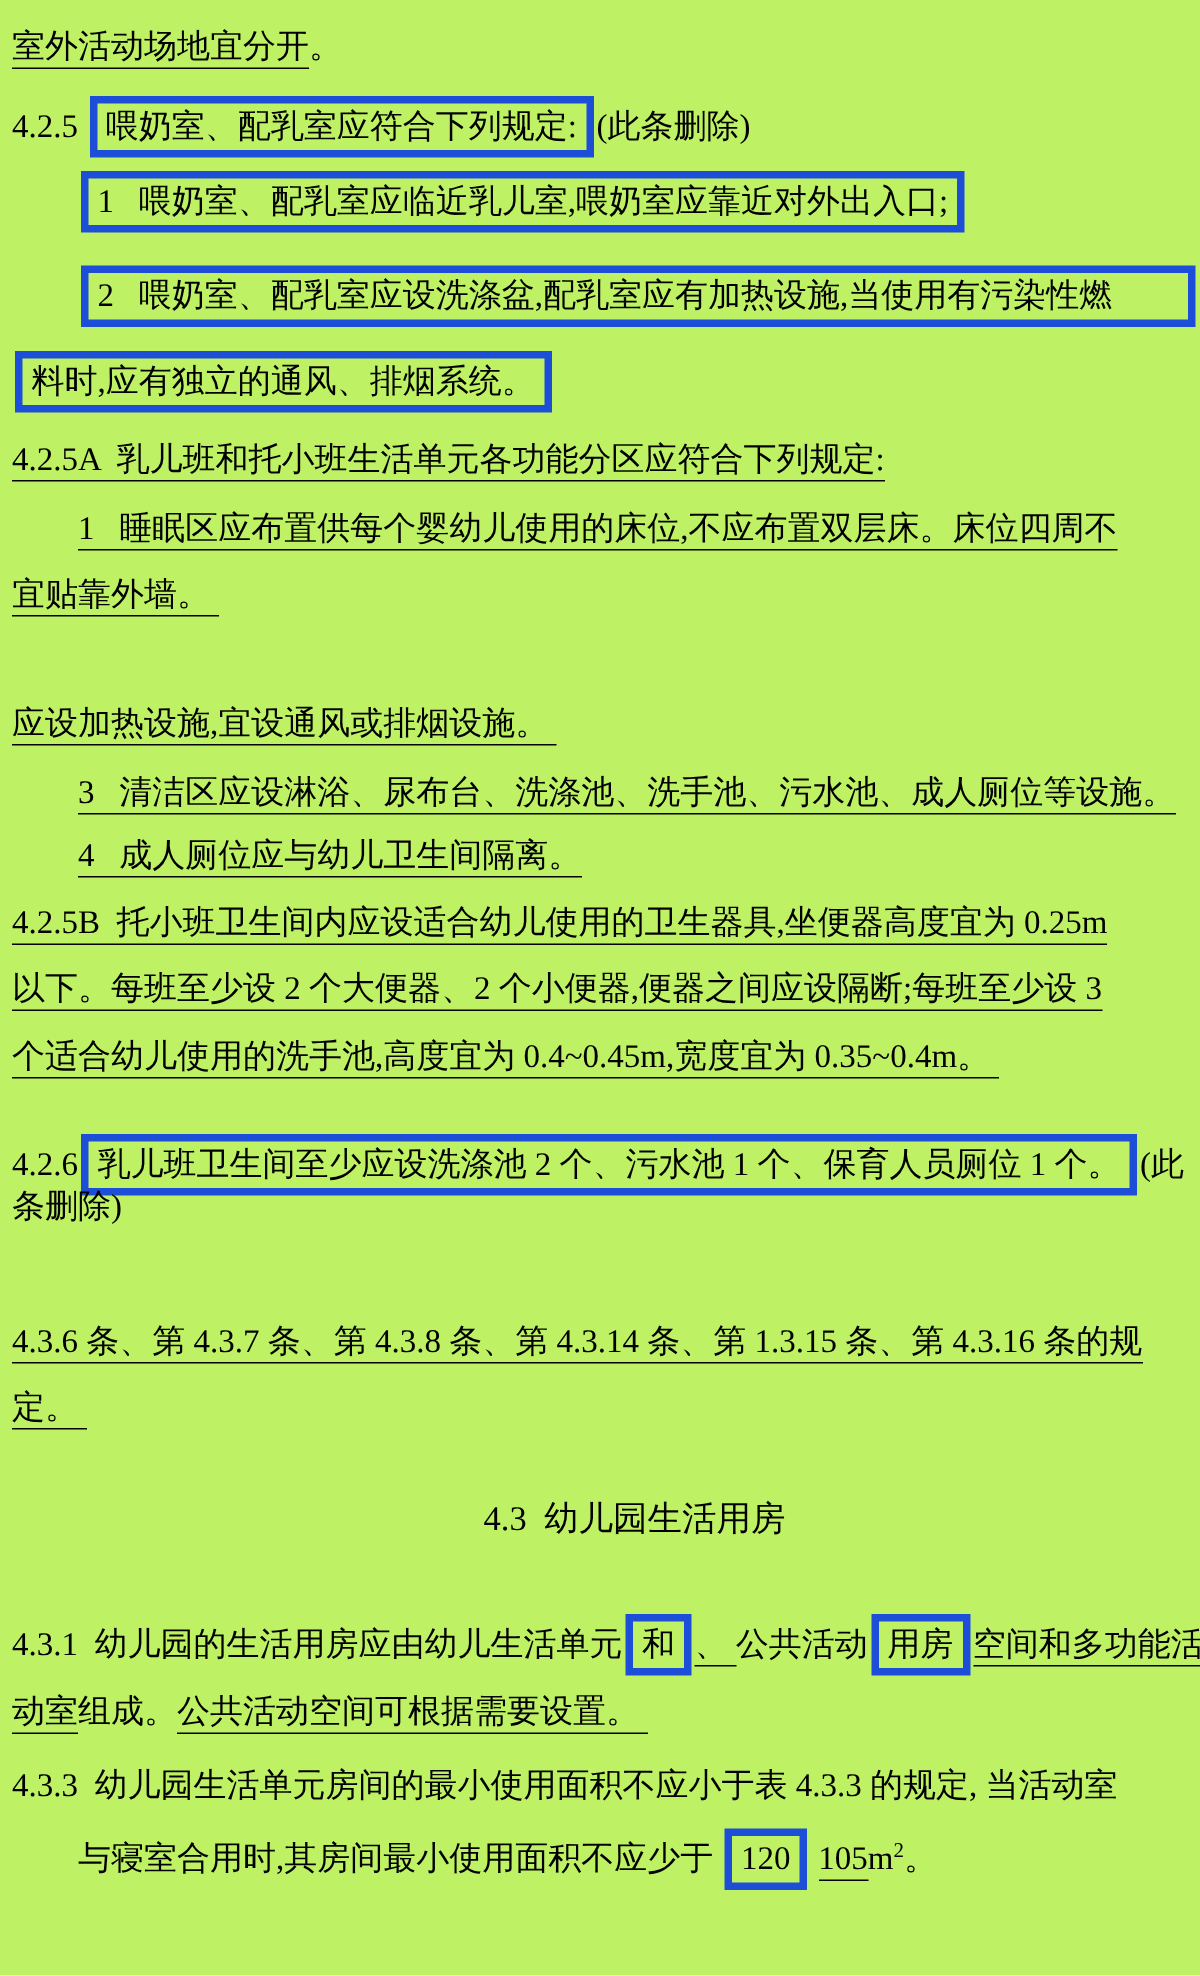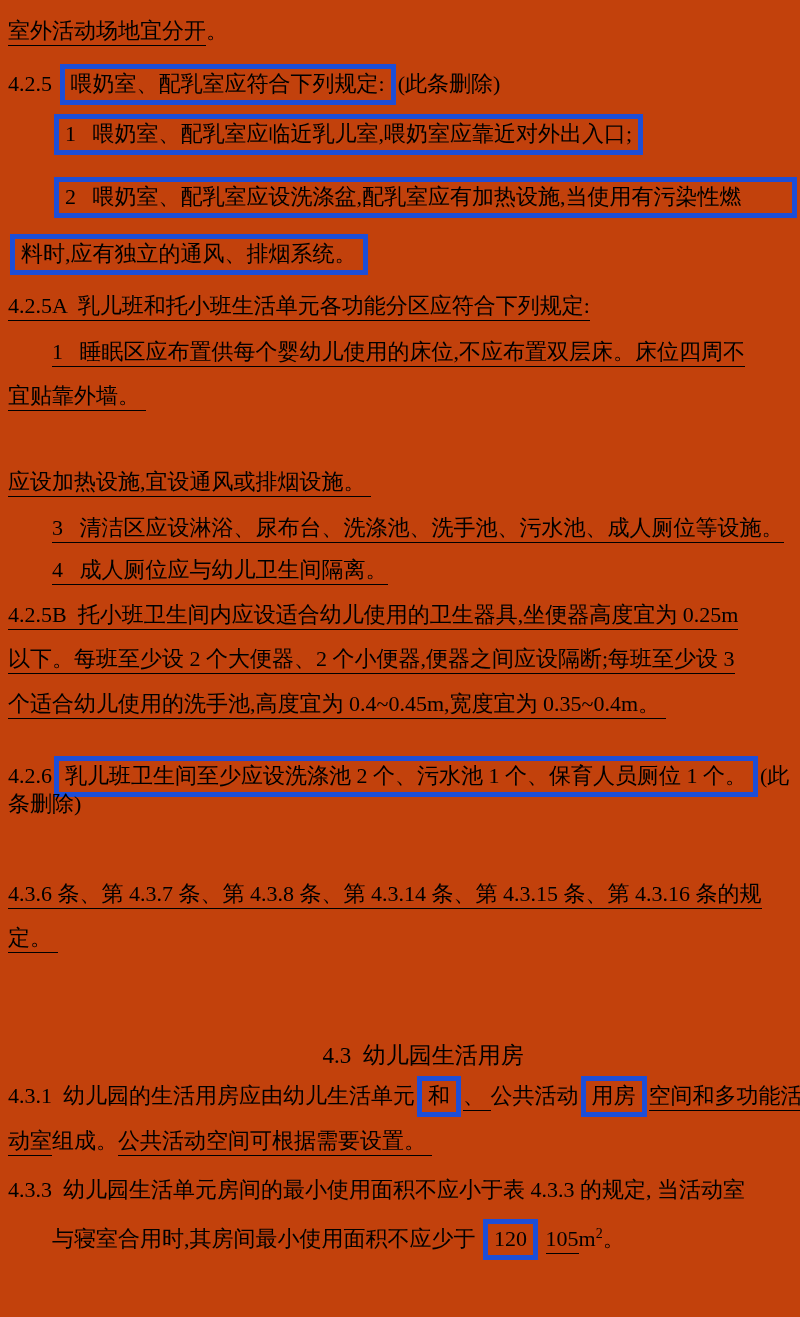--- a/index.html
+++ b/index.html
@@ -1,19 +1,19 @@
 <!DOCTYPE html>
 <html><head>
 <meta charset="utf-8">
 <style>
   html,body{margin:0;padding:0;background:#ffffff;}
   body{width:800px;height:1317px;position:relative;overflow:hidden;
        font-family:"Liberation Serif","DejaVu Serif",serif;
        font-size:22px;color:#000;}
-  #page{position:absolute;inset:0;background:#c2410c;}
+  #page{position:absolute;inset:0;background:#bef264;}
   .line{position:absolute;white-space:pre;line-height:30px;}
   .line.center{left:0;right:0;text-align:center;font-size:23px;}
   .line.fill{right:5px;}
   .b{font-weight:normal;}
   .u{border-bottom:1px solid #000;padding-bottom:2px;}
   .box{display:inline-block;border:5px solid #1d4ed8;padding:2px 6px 3px 6px;margin:0 2px;line-height:26px;}
   .fillbox{width:100%;box-sizing:border-box;}
   .sup{font-size:14px;vertical-align:super;line-height:0;}
 </style>
 </head>
@@ -29,20 +29,20 @@
     <div class="line" style="top: 337px; left: 52px;"><span class="u"><span class="b">1</span><span>   睡眠区应布置供每个婴幼儿使用的床位,不应布置双层床。床位四周不</span></span></div>
     <div class="line" style="top: 381px; left: 8px;"><span class="u"><span>宜贴靠外墙。 </span></span></div>
     <div class="line" style="top: 467px; left: 8px;"><span class="u"><span>应设加热设施,宜设通风或排烟设施。 </span></span></div>
     <div class="line" style="top: 513px; left: 52px;"><span class="u"><span class="b">3</span><span>   清洁区应设淋浴、尿布台、洗涤池、洗手池、污水池、成人厕位等设施。</span></span></div>
     <div class="line" style="top: 555px; left: 52px;"><span class="u"><span class="b">4</span><span>   成人厕位应与幼儿卫生间隔离。</span></span></div>
     <div class="line" style="top: 600px; left: 8px;"><span class="u"><span class="b">4.2.5B</span><span>  托小班卫生间内应设适合幼儿使用的卫生器具,坐便器高度宜为 0.25m</span></span></div>
     <div class="line" style="top: 644px; left: 8px;"><span class="u"><span>以下。每班至少设 2 个大便器、2 个小便器,便器之间应设隔断;每班至少设 3</span></span></div>
     <div class="line" style="top: 689px; left: 8px;"><span class="u"><span>个适合幼儿使用的洗手池,高度宜为 0.4~0.45m,宽度宜为 0.35~0.4m。 </span></span></div>
     <div class="line" style="top: 710px; left: 8px; margin-top: 46px;"><span class="b">4.2.6</span><span class="box"><span>乳儿班卫生间至少应设洗涤池 2 个、污水池 1 个、保育人员厕位 1 个。</span></span><span>(此</span></div>
     <div class="line" style="top: 789px; left: 8px;"><span>条删除)</span></div>
-    <div class="line" style="top: 879px; left: 8px;"><span class="u"><span>4.3.6 条、第 4.3.7 条、第 4.3.8 条、第 4.3.14 条、第 4.3.15 条、第 4.3.16 条的规</span></span></div>
+    <div class="line" style="top: 879px; left: 8px;"><span class="u"><span>4.3.6 条、第 4.3.7 条、第 4.3.8 条、第 4.3.14 条、第 1.3.15 条、第 4.3.16 条的规</span></span></div>
     <div class="line" style="top: 923px; left: 8px;"><span class="u"><span>定。 </span></span></div>
-    <div class="line center" style="top: 1041px; padding-left: 46px;"><span class="b">4.3  幼儿园生活用房</span></div>
+    <div class="line center" style="top: 998px; padding-left: 46px;"><span class="b">4.3  幼儿园生活用房</span></div>
     <div class="line" style="top: 1076px; left: 8px;"><span class="b">4.3.1</span><span>  幼儿园的生活用房应由幼儿生活单元</span><span class="box"><span>和</span></span><span class="u"><span>、 </span></span><span>公共活动</span><span class="box"><span>用房</span></span><span class="u"><span>空间和多功能活</span></span></div>
     <div class="line" style="top: 1126px; left: 8px;"><span class="u"><span>动室</span></span><span>组成。</span><span class="u"><span>公共活动空间可根据需要设置。 </span></span></div>
     <div class="line" style="top: 1175px; left: 8px;"><span class="b">4.3.3</span><span>  幼儿园生活单元房间的最小使用面积不应小于表 4.3.3 的规定, 当活动室</span></div>
     <div class="line" style="top: 1219px; left: 52px;"><span>与寝室合用时,其房间最小使用面积不应少于 </span><span class="box"><span>120</span></span><span> </span><span class="u"><span>105</span></span><span>m</span><span class="sup">2</span><span>。</span></div>
   </div>
 
 </body></html>

